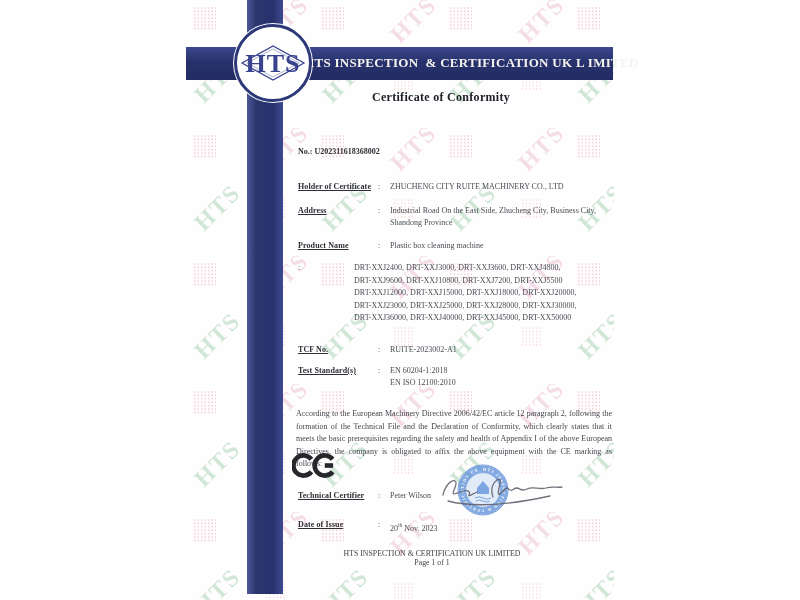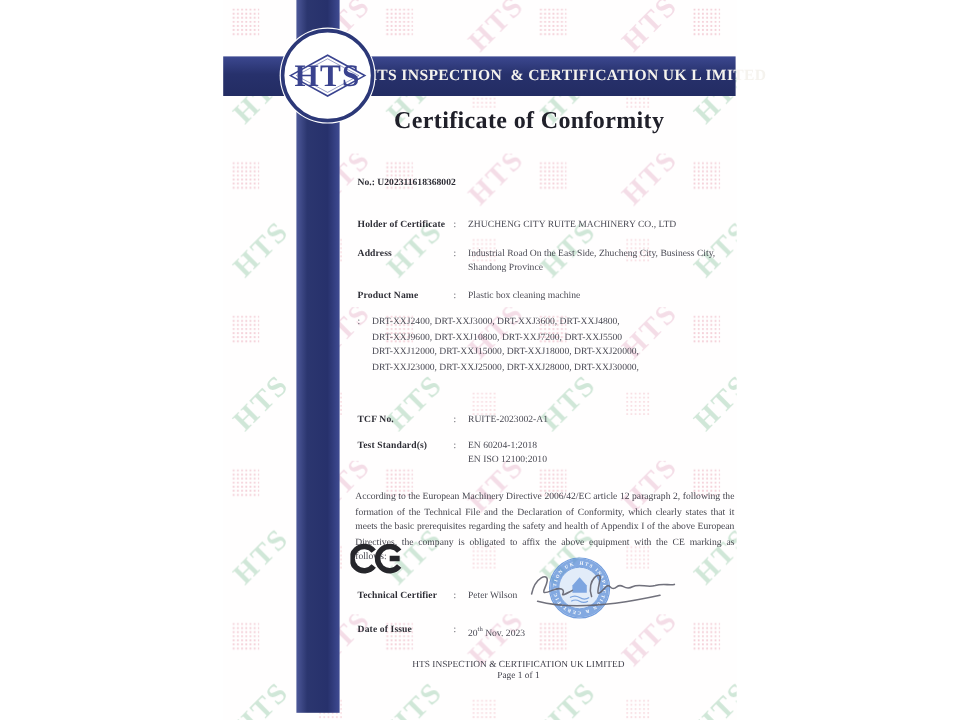--- a/index.html
+++ b/index.html
@@ -8,28 +8,28 @@
   .page{position:absolute;left:186px;top:0;width:428px;height:600px;background:#fffefe;}
   .wm{position:absolute;left:0;top:0;}
   .vstripe{position:absolute;left:61px;top:0;width:36px;height:594px;
            background:linear-gradient(90deg,#4d5899 0%,#2b366f 25%,#27316c 72%,#3f4b92 100%);}
   .banner{position:absolute;left:0;top:47px;width:427px;height:33px;
           background:linear-gradient(180deg,#3c4890 0%,#27316c 45%,#232c63 100%);}
   .banner-text{position:absolute;left:118px;top:8px;width:302px;text-align:center;
                color:#f5f3ee;font-weight:bold;font-size:13px;letter-spacing:.3px;white-space:pre;}
   .logo{position:absolute;left:43px;top:19px;}
   .title{position:absolute;left:95px;top:90px;width:320px;text-align:center;
-         font-size:20px;font-weight:bold;color:#20202a;letter-spacing:.3px;}
+         font-size:12px;font-weight:bold;color:#20202a;letter-spacing:.3px;}
   .no-line{position:absolute;left:112px;top:147px;font-size:8px;font-weight:bold;color:#2e2e36;}
   .row{position:absolute;left:112px;display:flex;font-size:8px;line-height:12px;color:#4b4b55;}
-  .row .lbl{width:80px;font-weight:bold;color:#2e2e36;letter-spacing:.1px;}
+  .row .lbl{width:80px;font-weight:bold;color:#2e2e36;letter-spacing:.1px;text-decoration:underline;}
   .row .col{width:12px;}
   .row .val{width:218px;}
   .nowrap{white-space:nowrap;}
-  .models .val div{line-height:12.5px;white-space:nowrap;}
+  .models .val div{line-height:12.5px;white-space:nowrap;margin-left:44px;}
   .para{position:absolute;left:110px;top:392px;width:316px;font-size:8px;line-height:12.6px;
         text-align:justify;color:#45454e;margin-top:16px;}
   .ce{position:absolute;left:106px;top:452px;}
   .stamp{position:absolute;left:268px;top:461px;opacity:.88;}
   .signature{position:absolute;left:252px;top:466px;}
   .footer{position:absolute;left:66px;top:549px;width:360px;text-align:center;
           font-size:7.8px;line-height:9.4px;color:#3e3e48;}
   sup.ord{font-size:5.5px;vertical-align:super;}
 </style>
 </head>
@@ -93,20 +93,21 @@
       <span class="val nowrap">Plastic box cleaning machine</span>
     </div>
 
     <div class="row models" style="top:262px">
       <span class="col">:</span>
       <span class="val">
         <div>DRT-XXJ2400, DRT-XXJ3000, DRT-XXJ3600, DRT-XXJ4800,</div>
         <div>DRT-XXJ9600, DRT-XXJ10800, DRT-XXJ7200, DRT-XXJ5500</div>
         <div>DRT-XXJ12000, DRT-XXJ15000, DRT-XXJ18000, DRT-XXJ20000,</div>
         <div>DRT-XXJ23000, DRT-XXJ25000, DRT-XXJ28000, DRT-XXJ30000,</div>
+        <div>DRT-XXJ36000, DRT-XXJ40000, DRT-XXJ45000, DRT-XX50000</div>
       </span>
     </div>
 
     <div class="row" style="top:344px">
       <span class="lbl">TCF No.</span>
       <span class="col">:</span>
       <span class="val nowrap">RUITE-2023002-A1</span>
     </div>
 
     <div class="row" style="top:365px">

